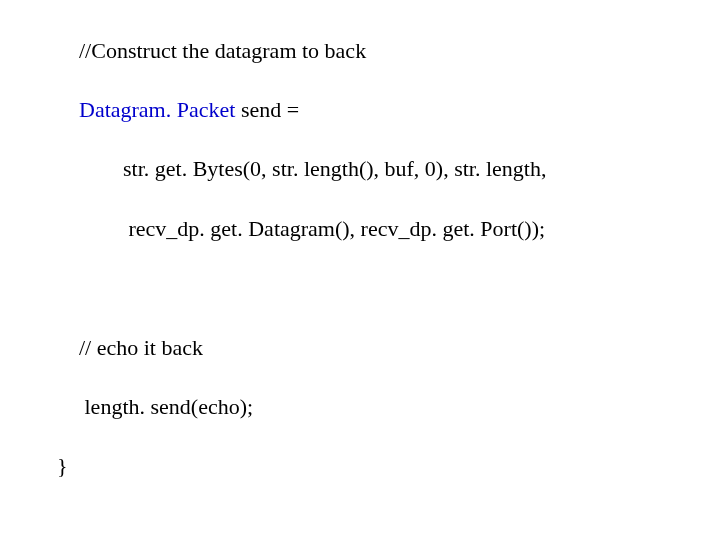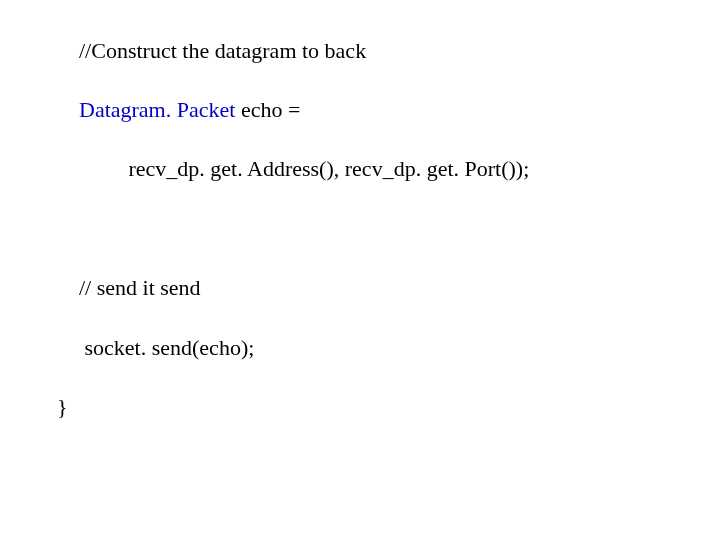--- a/index.html
+++ b/index.html
@@ -18,25 +18,26 @@
     white-space: pre;
   }
   .kw { color: #0000cc; }  
   .line { display: block; }
 </style>
 </head>
 <body>
 
 <div class="page">
 <span class="line">          <span>//Construct the datagram to back</span></span>
-<span class="line">          <span class="kw">Datagram. Packet</span><span> echo =</span></span>
-<span class="line">                  <span> recv_dp. get. Address(), recv_dp. get. Port());</span></span>
+<span class="line">          <span class="kw">Datagram. Packet</span><span> send =</span></span>
+<span class="line">                  <span>str. get. Bytes(0, str. length(), buf, 0), str. length,</span></span>
+<span class="line">                  <span> recv_dp. get. Datagram(), recv_dp. get. Port());</span></span>
 <span class="line"> </span>
-<span class="line">          <span>// send it send</span></span>
-<span class="line">          <span> socket. send(echo);</span></span>
+<span class="line">          <span>// echo it back</span></span>
+<span class="line">          <span> length. send(echo);</span></span>
 <span class="line">      <span>}</span></span>
 
 
 
 
 
 
 
 </div>
 

